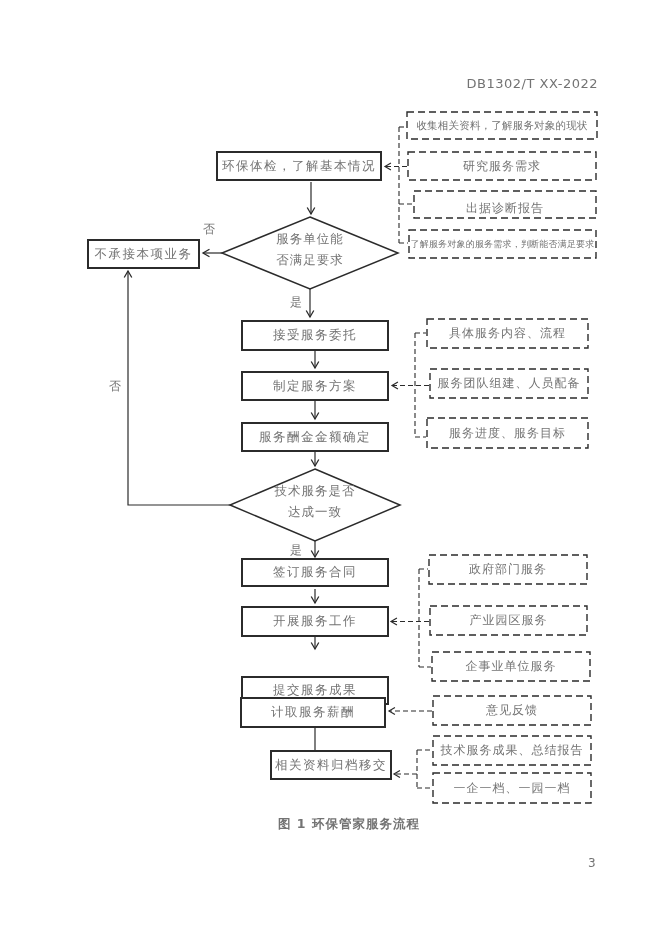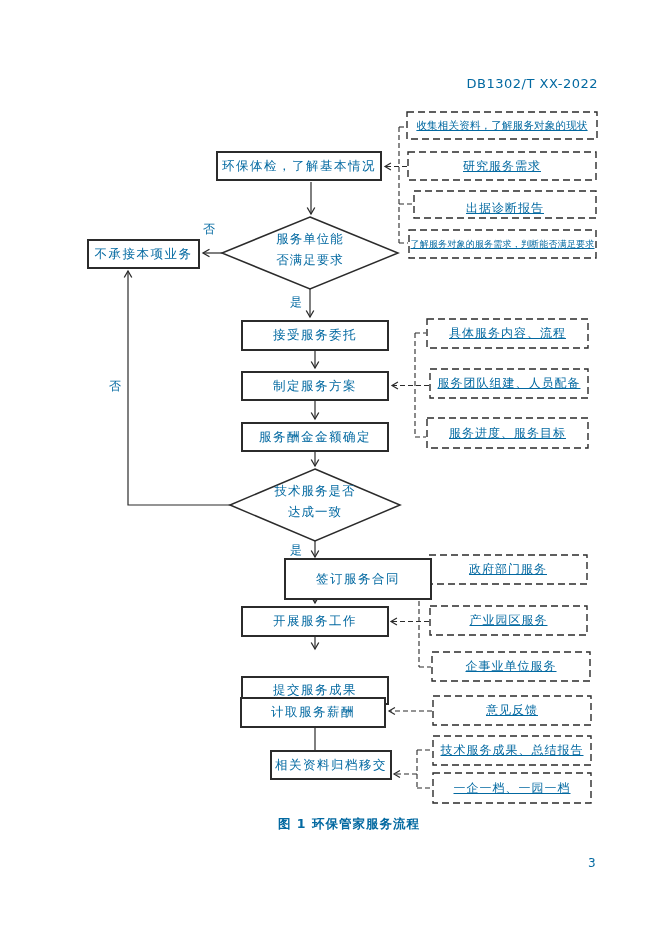--- a/index.html
+++ b/index.html
@@ -1,18 +1,18 @@
 <!DOCTYPE html>
 <html><head>
 <meta charset="utf-8">
 <style>
   html,body{margin:0;padding:0;background:#9a9a9a;}
   .page{
     position:relative;width:662px;height:936px;background:#ffffff;
-    font-family:"Liberation Serif","DejaVu Serif",serif;color:#0369a1;
+    font-family:"Liberation Serif","DejaVu Serif",serif;color:#737373;
     overflow:hidden;margin:0 auto;
   }
   .hdr{
     position:absolute;top:76px;right:64px;
     font-family:"DejaVu Sans","Liberation Sans",sans-serif;
     font-size:13px;letter-spacing:0.5px;
   }
   svg.connectors{position:absolute;left:0;top:0;}
   .node{
     position:absolute;border:2px solid #2b2b2b;background:#ffffff;
@@ -20,21 +20,21 @@
     font-size:12.5px;letter-spacing:1.5px;box-sizing:border-box;
     white-space:nowrap;z-index:2;
   }
   .dtext{
     position:absolute;text-align:center;font-size:12.5px;letter-spacing:1px;
     line-height:21px;z-index:2;
   }
   .note{
     position:absolute;display:flex;align-items:center;justify-content:center;
     font-size:12px;letter-spacing:1px;box-sizing:border-box;
-    white-space:nowrap;z-index:2;text-decoration:underline;
+    white-space:nowrap;z-index:2;
   }
   .note.small{font-size:10.5px;letter-spacing:0.2px;}
   .note.xsmall{font-size:9px;letter-spacing:0.2px;}
   .branch{position:absolute;font-size:12px;z-index:2;}
   .caption{
     position:absolute;left:278px;top:816px;
     font-family:"DejaVu Sans","Liberation Sans",sans-serif;
     font-weight:bold;font-size:12.5px;letter-spacing:1px;
   }
   .pagenum{
@@ -116,21 +116,21 @@
       <rect x="433" y="736" width="158" height="29"></rect>
       <rect x="433" y="773" width="158" height="30"></rect>
     </g>
   </svg>
 
   <div class="node" style="left:216px;top:151px;width:166px;height:30px;">环保体检，了解基本情况</div>
   <div class="node" style="left:87px;top:239px;width:113px;height:30px;">不承接本项业务</div>
   <div class="node" style="left:241px;top:320px;width:148px;height:31px;">接受服务委托</div>
   <div class="node" style="left:241px;top:422px;width:148px;height:30px;">服务酬金金额确定</div>
   <div class="node" style="left:241px;top:371px;width:148px;height:30px;">制定服务方案</div>
-  <div class="node" style="left:241px;top:558px;width:148px;height:42px;margin-left:43px;">签订服务合同</div>
+  <div class="node" style="left:241px;top:558px;width:148px;height:29px;">签订服务合同</div>
   <div class="node" style="left:241px;top:606px;width:148px;height:31px;">开展服务工作</div>
   <div class="node" style="left:241px;top:652px;width:148px;height:29px;margin-top:24px;">提交服务成果</div>
   <div class="node" style="left:240px;top:697px;width:146px;height:31px;">计取服务薪酬</div>
   <div class="node" style="left:239px;top:750px;width:122px;height:30px;margin-left:31px;">相关资料归档移交</div>
 
   <div class="dtext" style="left:240px;top:229px;width:140px;">
     <div>服务单位能</div>
     <div>否满足要求</div>
   </div>
   <div class="dtext" style="left:245px;top:481px;width:140px;">

